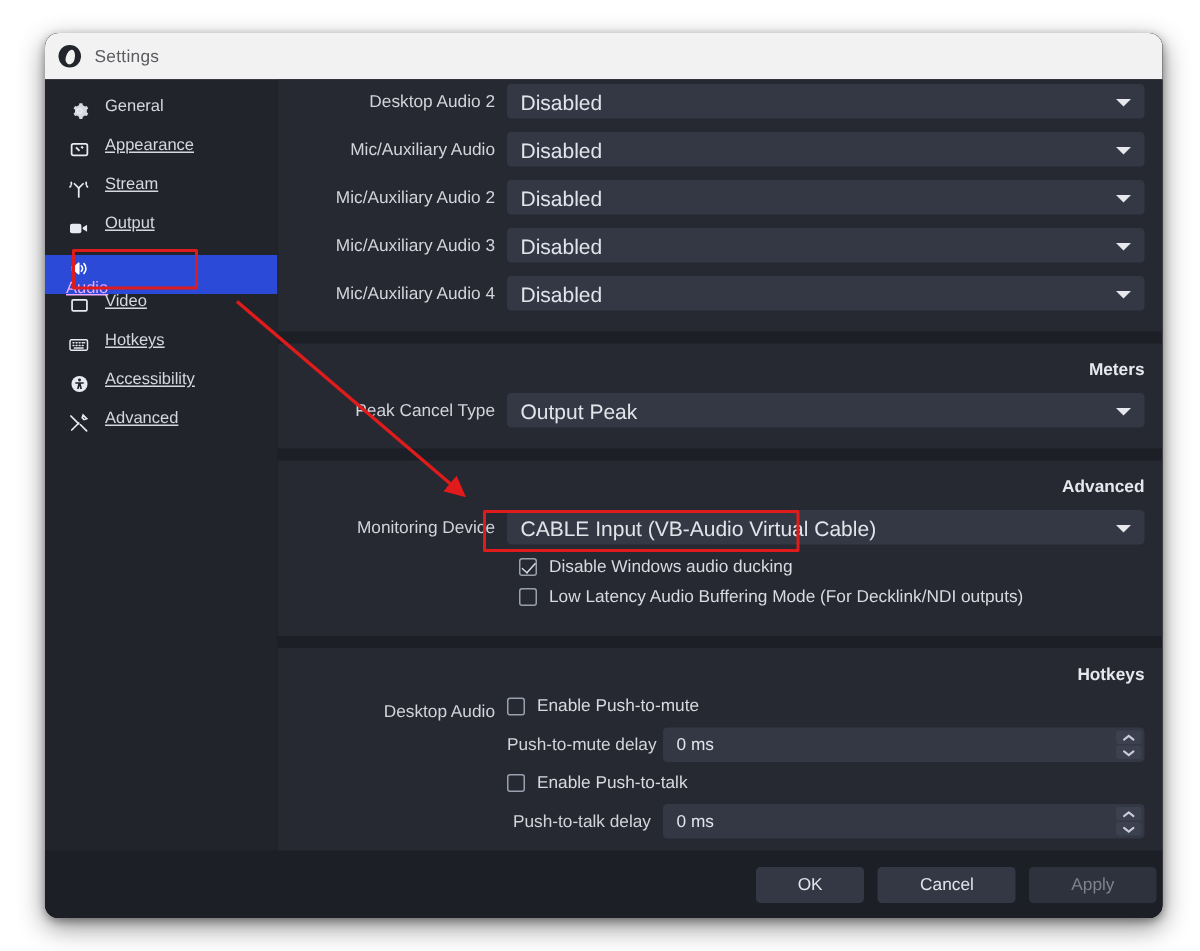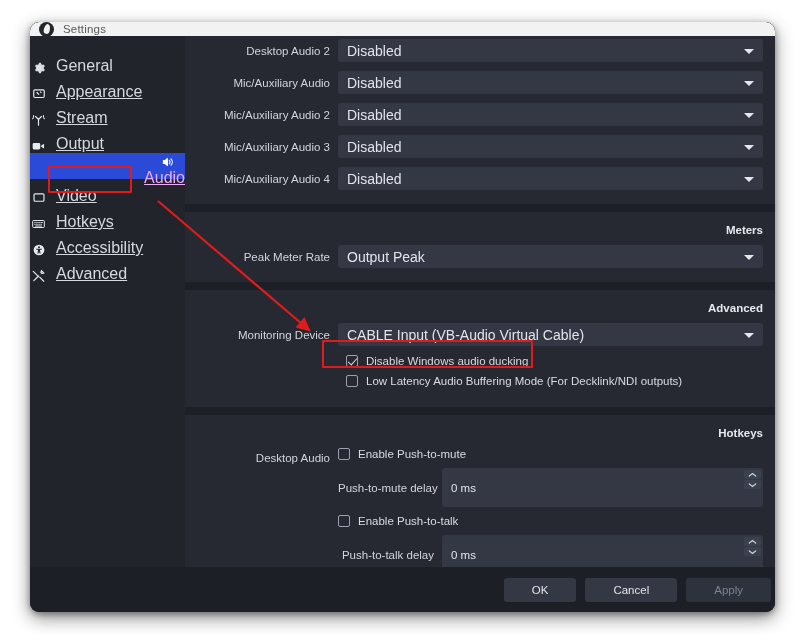--- a/index.html
+++ b/index.html
@@ -29,21 +29,21 @@
     height: 590px;
     border-radius: 9px;
     background: #1d1f26;
     box-shadow: 0 6px 18px rgba(0,0,0,0.45), 0 2px 6px rgba(0,0,0,0.35);
     overflow: hidden;
   }
 
   
   .titlebar {
     position: relative;
-    height: 14px;
+    height: 31px;
     background: #f2f2f2;
     display: flex;
     align-items: center;
     padding-left: 9px;
     border-top-left-radius: 9px;
     border-top-right-radius: 9px;
   }
   .tb-logo {
     width: 15px; height: 15px;
     border-radius: 50%;
@@ -77,24 +77,25 @@
 
   
   .sidebar {
     width: 155px;
     flex: 0 0 155px;
     background: #22242c;
     padding-top: 13px;
   }
   .nav-item {
     display: flex;
-    align-items: flex-end;
+    align-items: flex-start;
     height: 26px;
+    padding-left: 14px;
     color: #d6d8de;
-    font-size: 16px;
+    font-size: 11px;
     cursor: default;
     margin-bottom: 0;
   }
   .nav-item + .nav-item { margin-top: 0px; text-decoration: underline; }
   .nav-item.active {
     background: #2b4ad8;
     color: #f0abfc;
     flex-direction: column;
   }
   .nav-ico {
@@ -226,21 +227,21 @@
     flex: 0 0 104px;
     text-align: right;
     padding-right: 8px;
     font-size: 11.5px;
     color: #d2d4db;
     white-space: nowrap;
   }
   .spin {
     position: relative;
     flex: 1;
-    height: 39px;
+    height: 23px;
     background: #343845;
     border-radius: 3px;
     display: flex;
     align-items: center;
     padding-left: 9px;
     font-size: 11.5px;
     color: #e2e4ea;
   }
   .spin-btns {
     position: absolute;
@@ -467,21 +468,21 @@
               </div>
             </div>
 
           </div>
 
           <div class="group">
             <div class="group-title">Meters</div>
 
 
             <div class="row">
-              <div class="rlabel">Peak Meter Rate</div>
+              <div class="rlabel">Peak Cancel Type</div>
               <div class="rfield">
                 <div class="combo">
                   <span>Output Peak</span>
                   <span class="caret"></span>
                 </div>
               </div>
             </div>
           </div>
 
           <div class="group">

